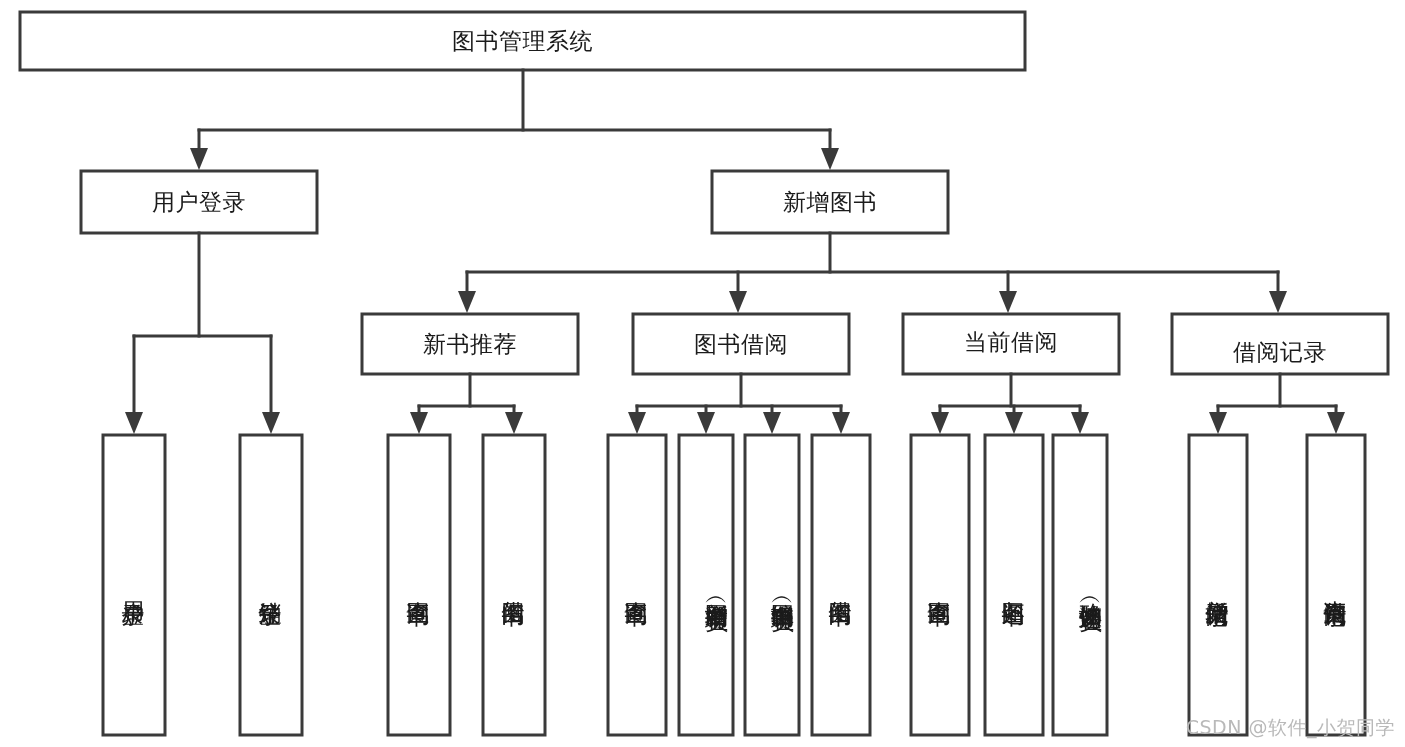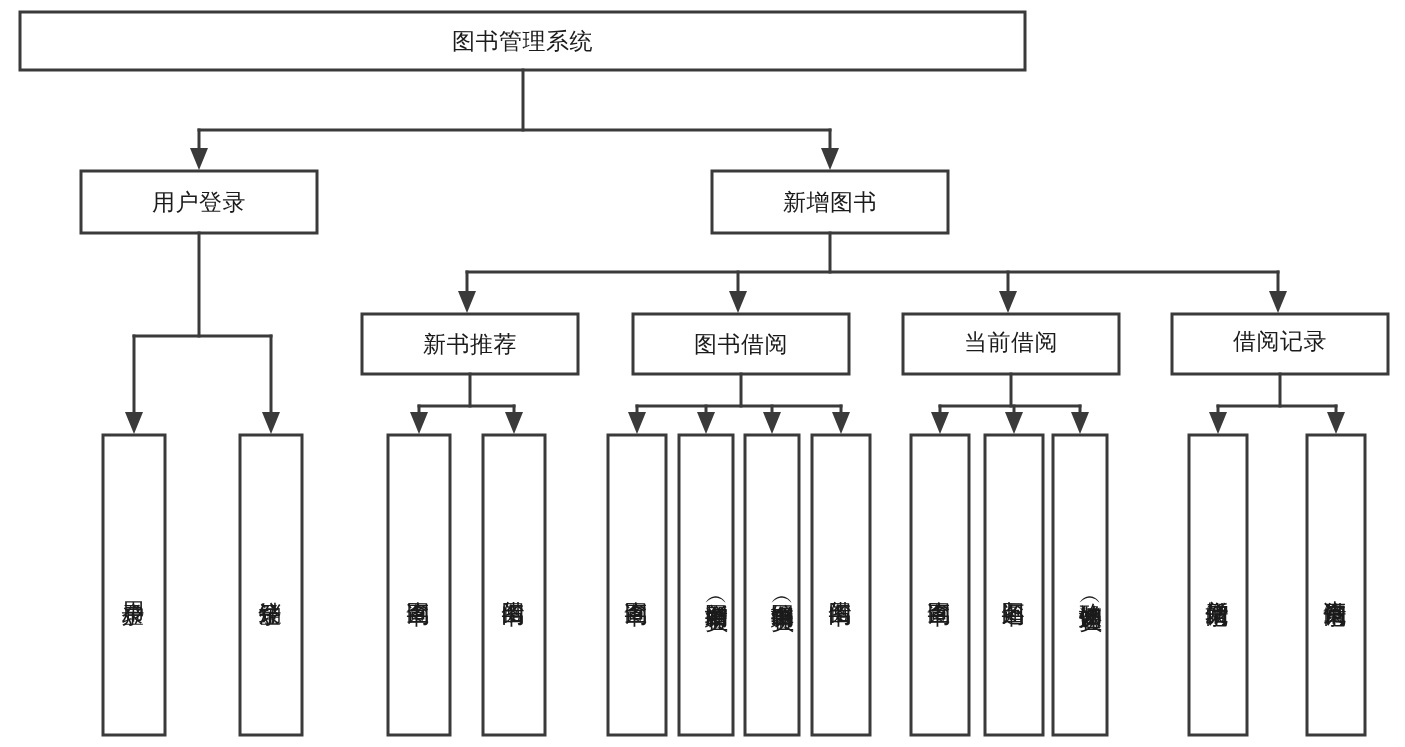--- a/index.html
+++ b/index.html
@@ -196,34 +196,35 @@
   </svg>
 
   <div class="node-label-h" style="left:20px; top:12px; width:1005px; height:58px;">图书管理系统</div>
 
   <div class="node-label-h" style="left:81px; top:171px; width:236px; height:62px;">用户登录</div>
   <div class="node-label-h" style="left:712px; top:171px; width:236px; height:62px;">新增图书</div>
 
   <div class="node-label-h" style="left:633px; top:314px; width:216px; height:60px;">图书借阅</div>
   <div class="node-label-h" style="left:362px; top:314px; width:216px; height:60px;">新书推荐</div>
   <div class="node-label-h" style="left:903px; top:314px; width:216px; height:56px;">当前借阅</div>
-  <div class="node-label-h" style="left:1172px; top:311px; width:216px; height:60px;">借阅记录</div>
+  <div class="node-label-h" style="left:1172px; top:322px; width:216px; height:60px;">借阅记录</div>
 
   <div class="node-label-v" style="left:103px; top:435px; width:62px; height:300px;">用户登录</div>
   <div class="node-label-v" style="left:240px; top:435px; width:62px; height:300px;">注销登录</div>
 
   <div class="node-label-v" style="left:388px; top:435px; width:62px; height:300px;">查询图书</div>
   <div class="node-label-v" style="left:483px; top:435px; width:62px; height:300px;">借阅图书</div>
 
   <div class="node-label-v" style="left:608px; top:435px; width:58px; height:300px;">查询图书</div>
   <div class="node-label-v" style="left:679px; top:435px; width:54px; height:300px; align-items:flex-start; padding-top:8px; box-sizing:border-box;">新增图书（管理员）</div>
   <div class="node-label-v" style="left:745px; top:435px; width:54px; height:300px; align-items:flex-start; padding-top:8px; box-sizing:border-box;">编辑图书（管理员）</div>
   <div class="node-label-v" style="left:812px; top:435px; width:58px; height:300px;">借阅图书</div>
 
   <div class="node-label-v" style="left:911px; top:435px; width:58px; height:300px;">查询图书</div>
   <div class="node-label-v" style="left:985px; top:435px; width:58px; height:300px;">归还图书</div>
   <div class="node-label-v" style="left:1053px; top:435px; width:54px; height:300px; align-items:flex-start; padding-top:8px; box-sizing:border-box;">确认归还（管理员）</div>
 
   <div class="node-label-v" style="left:1189px; top:435px; width:58px; height:300px;">新增借阅记录</div>
   <div class="node-label-v" style="left:1307px; top:435px; width:58px; height:300px;">查询借阅记录</div>
 
+  <div id="watermark">CSDN @软件_小贺同学</div>
 
 </div>
 
 </body></html>

